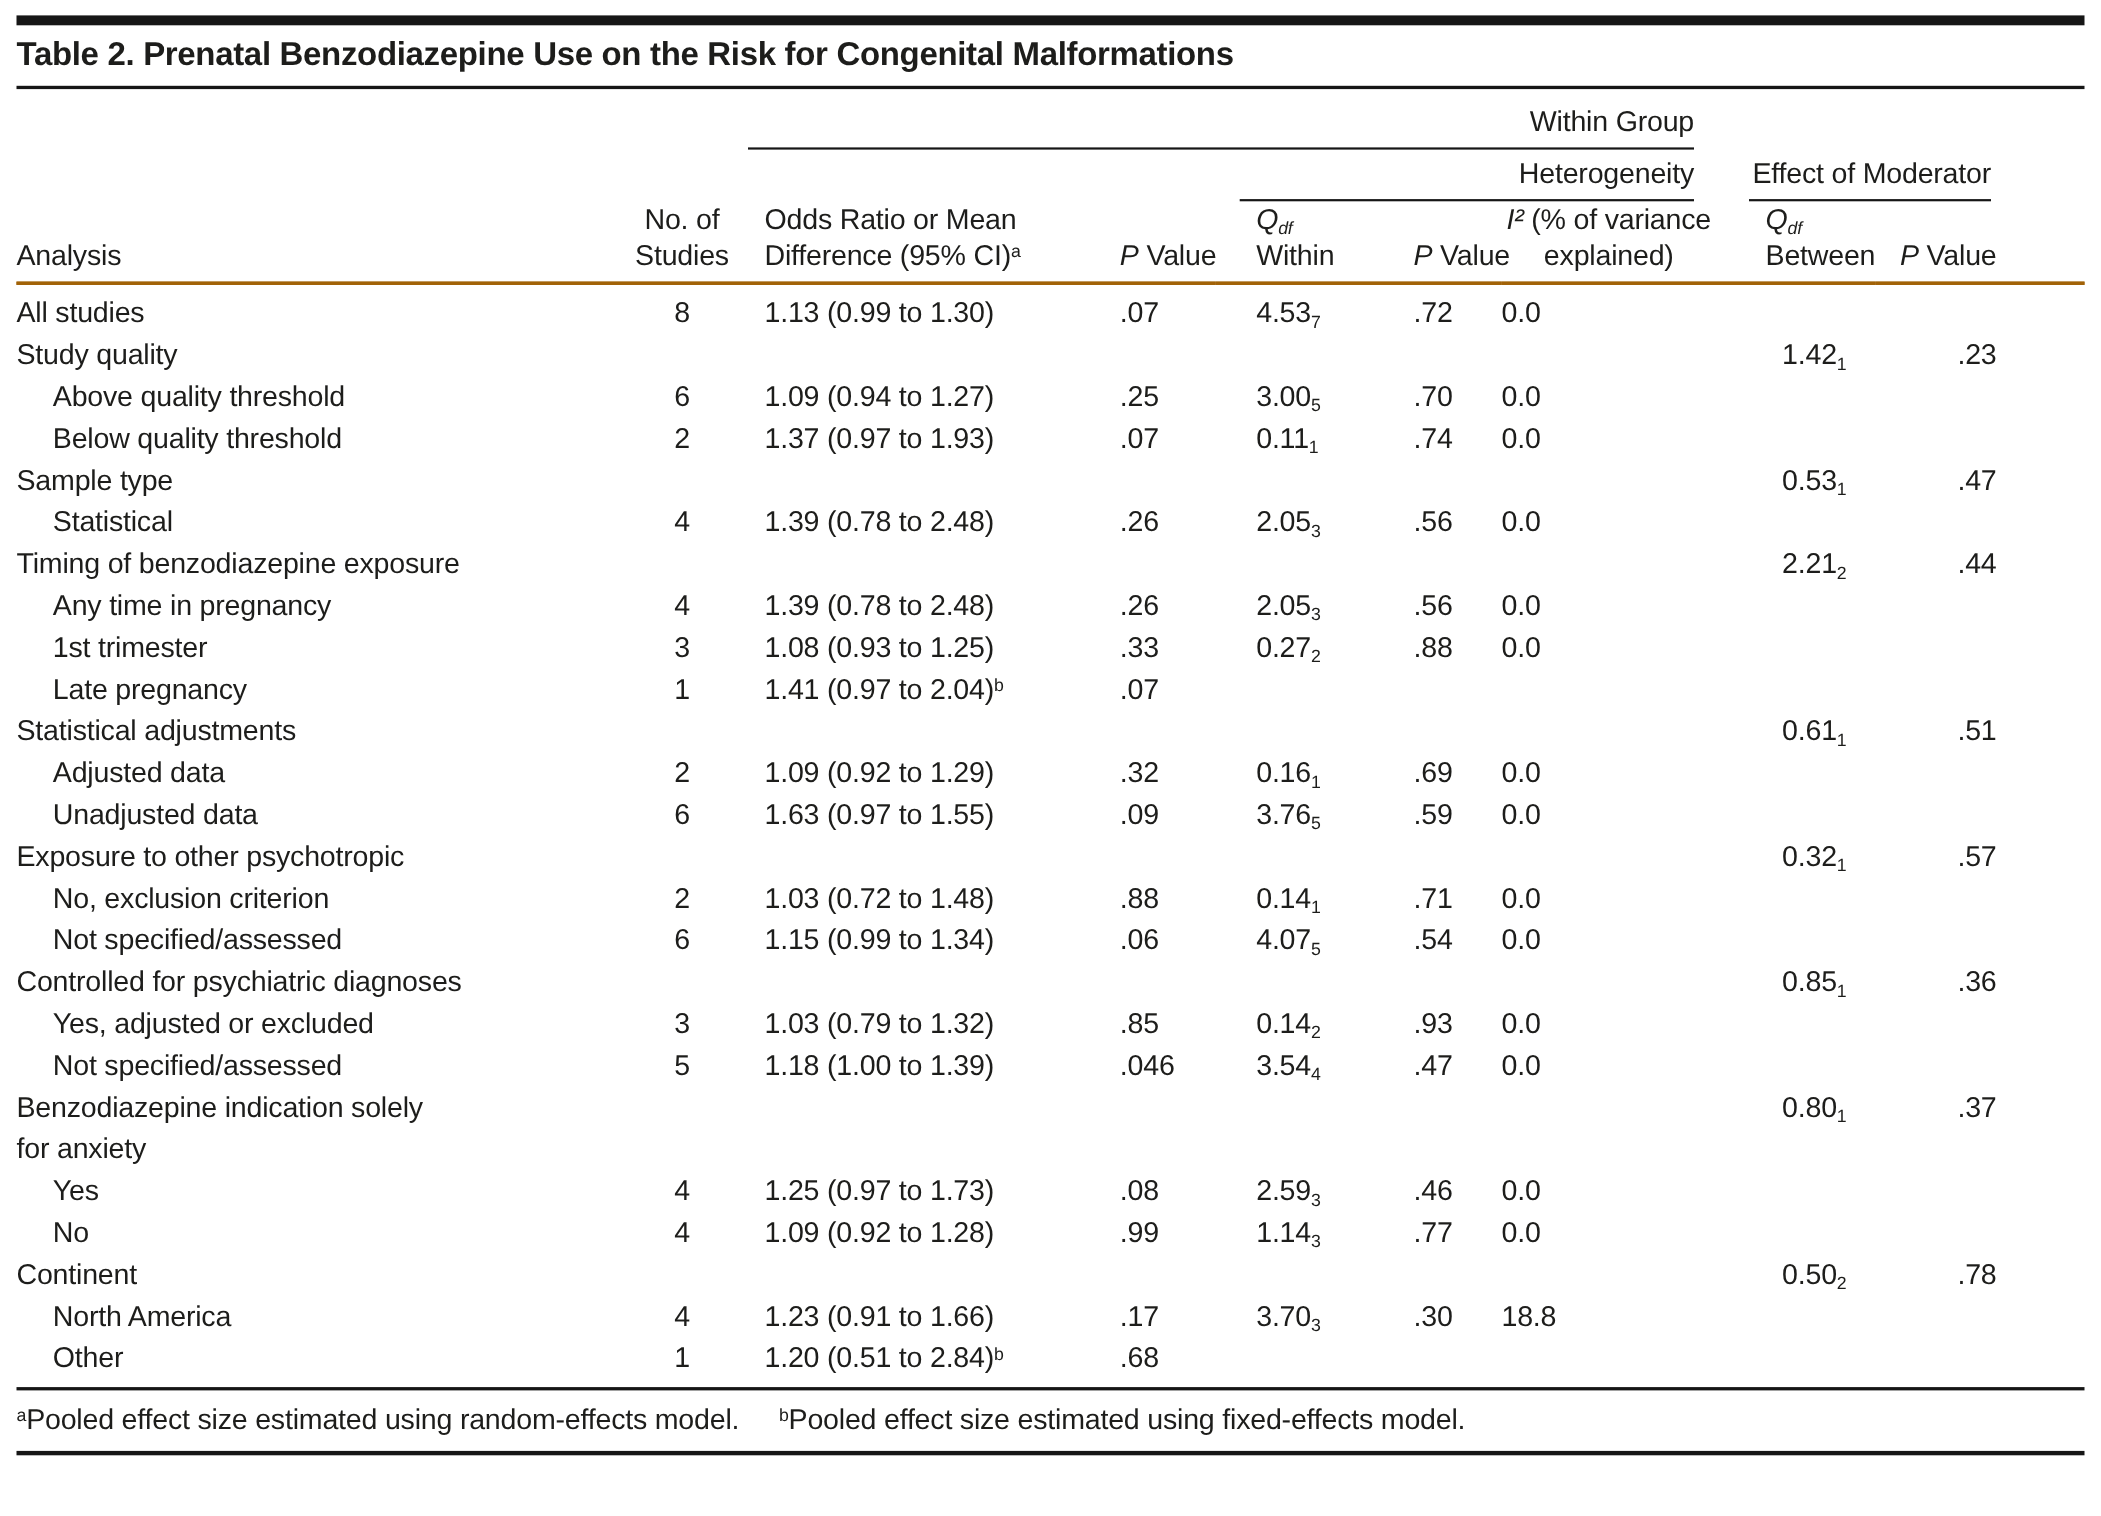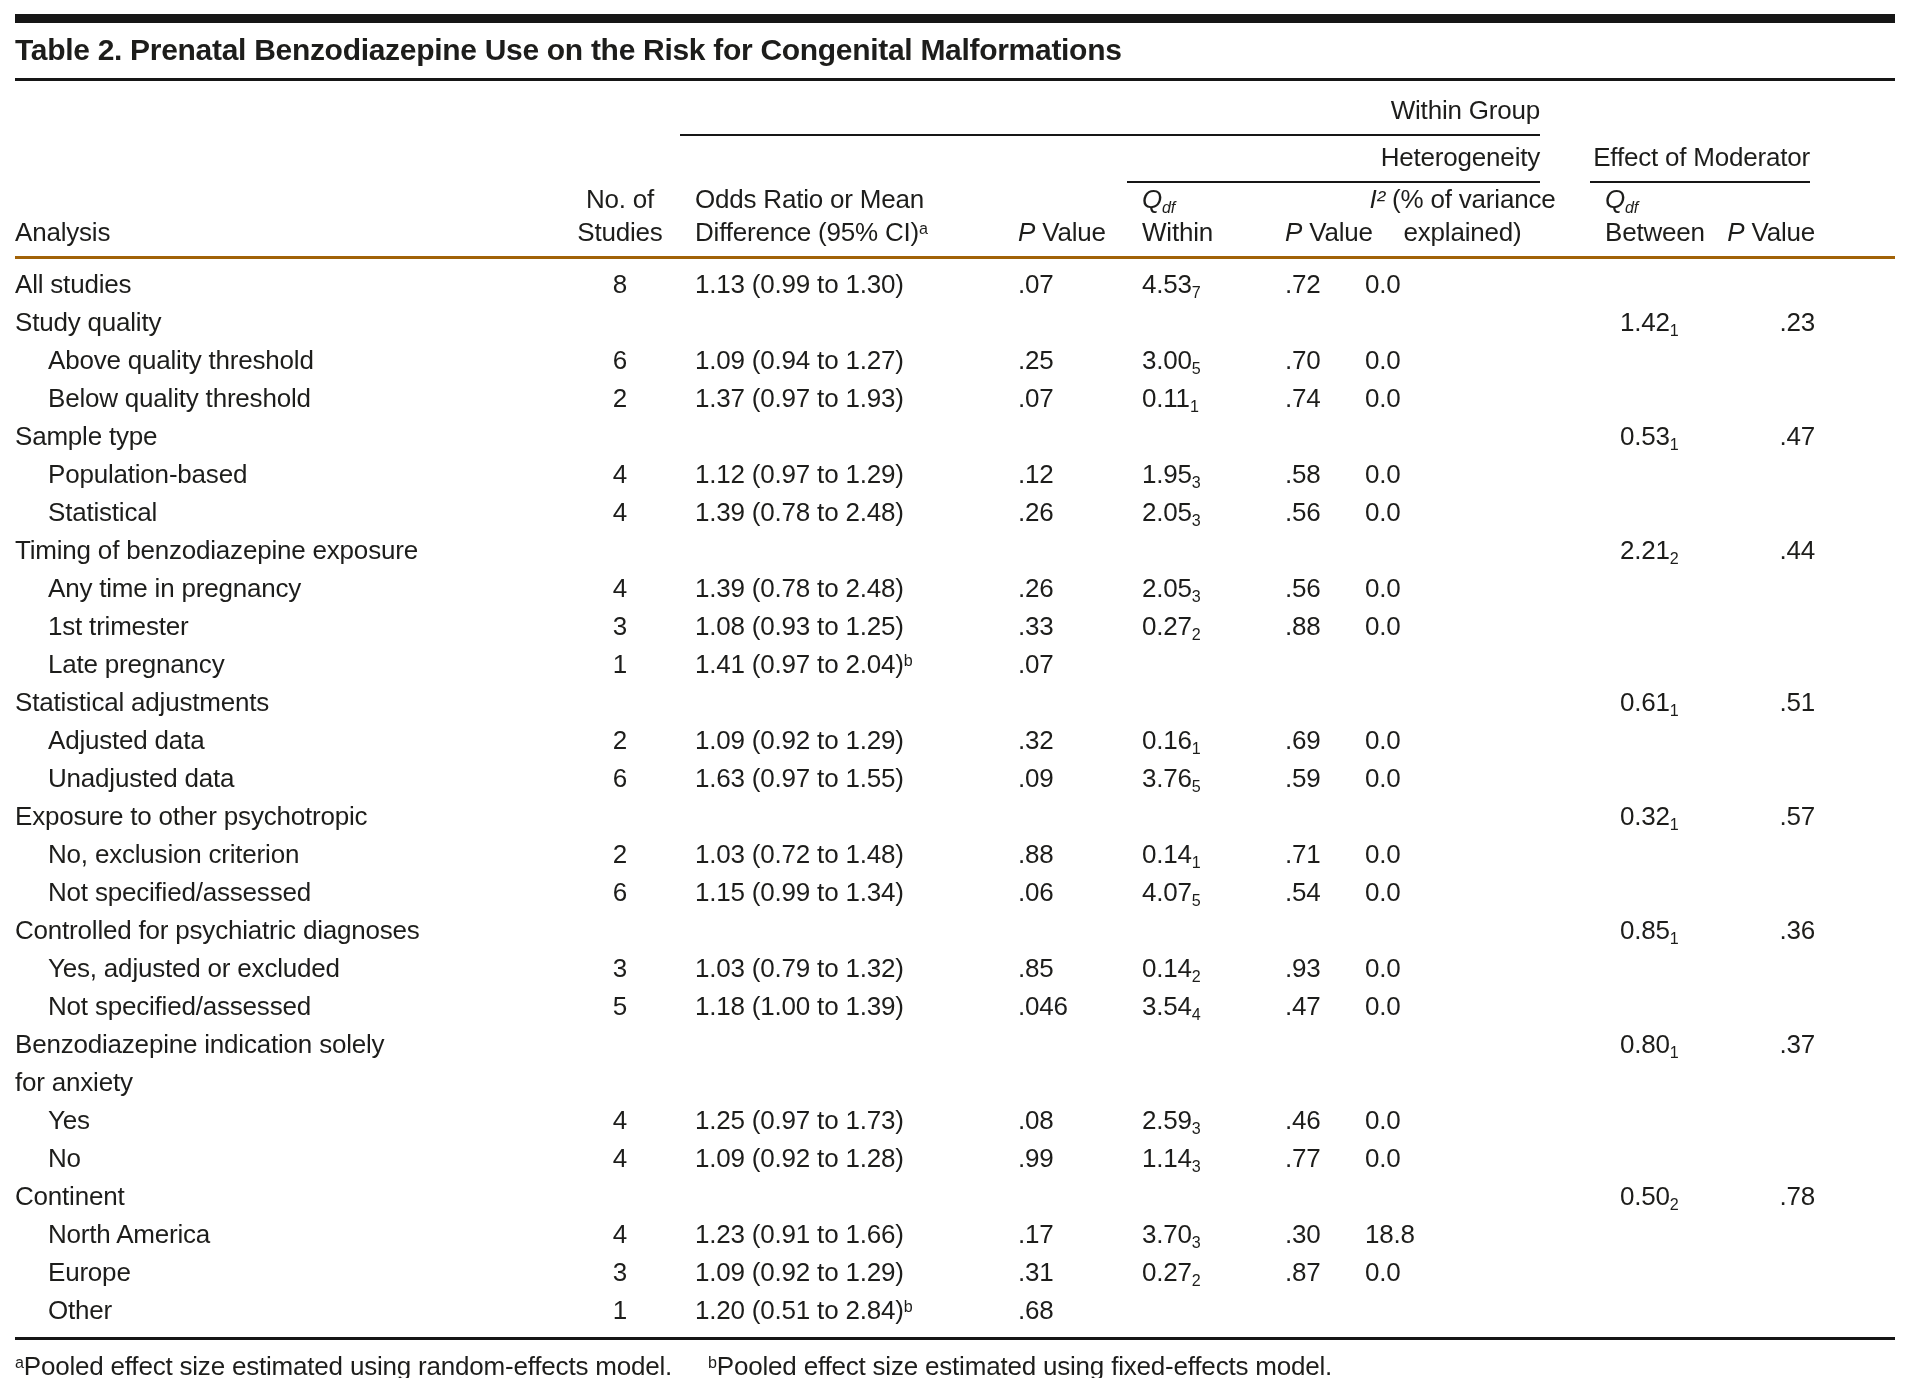--- a/index.html
+++ b/index.html
@@ -169,31 +169,20 @@
           <td class="c-n"></td>
           <td class="c-or"></td>
           <td class="c-p"></td>
           <td class="c-qw"></td>
           <td class="c-ph"></td>
           <td class="c-i2"></td>
           <td class="c-qb">0.53<sub>1</sub></td>
           <td class="c-pm">.47</td>
         </tr>
         <tr>
-          <td class="c-label indent">Population-based</td>
-          <td class="c-n">4</td>
-          <td class="c-or">1.12 (0.97 to 1.29)</td>
-          <td class="c-p">.12</td>
-          <td class="c-qw">1.95<sub>3</sub></td>
-          <td class="c-ph">.58</td>
-          <td class="c-i2">0.0</td>
-          <td class="c-qb"></td>
-          <td class="c-pm"></td>
-        </tr>
-        <tr>
           <td class="c-label indent">Statistical</td>
           <td class="c-n">4</td>
           <td class="c-or">1.39 (0.78 to 2.48)</td>
           <td class="c-p">.26</td>
           <td class="c-qw">2.05<sub>3</sub></td>
           <td class="c-ph">.56</td>
           <td class="c-i2">0.0</td>
           <td class="c-qb"></td>
           <td class="c-pm"></td>
         </tr>
@@ -386,31 +375,20 @@
           <td class="c-pm">.78</td>
         </tr>
         <tr>
           <td class="c-label indent">North America</td>
           <td class="c-n">4</td>
           <td class="c-or">1.23 (0.91 to 1.66)</td>
           <td class="c-p">.17</td>
           <td class="c-qw">3.70<sub>3</sub></td>
           <td class="c-ph">.30</td>
           <td class="c-i2">18.8</td>
-          <td class="c-qb"></td>
-          <td class="c-pm"></td>
-        </tr>
-        <tr>
-          <td class="c-label indent">Europe</td>
-          <td class="c-n">3</td>
-          <td class="c-or">1.09 (0.92 to 1.29)</td>
-          <td class="c-p">.31</td>
-          <td class="c-qw">0.27<sub>2</sub></td>
-          <td class="c-ph">.87</td>
-          <td class="c-i2">0.0</td>
           <td class="c-qb"></td>
           <td class="c-pm"></td>
         </tr>
         <tr>
           <td class="c-label indent">Other</td>
           <td class="c-n">1</td>
           <td class="c-or">1.20 (0.51 to 2.84)<sup>b</sup></td>
           <td class="c-p">.68</td>
           <td class="c-qw"></td>
           <td class="c-ph"></td>

